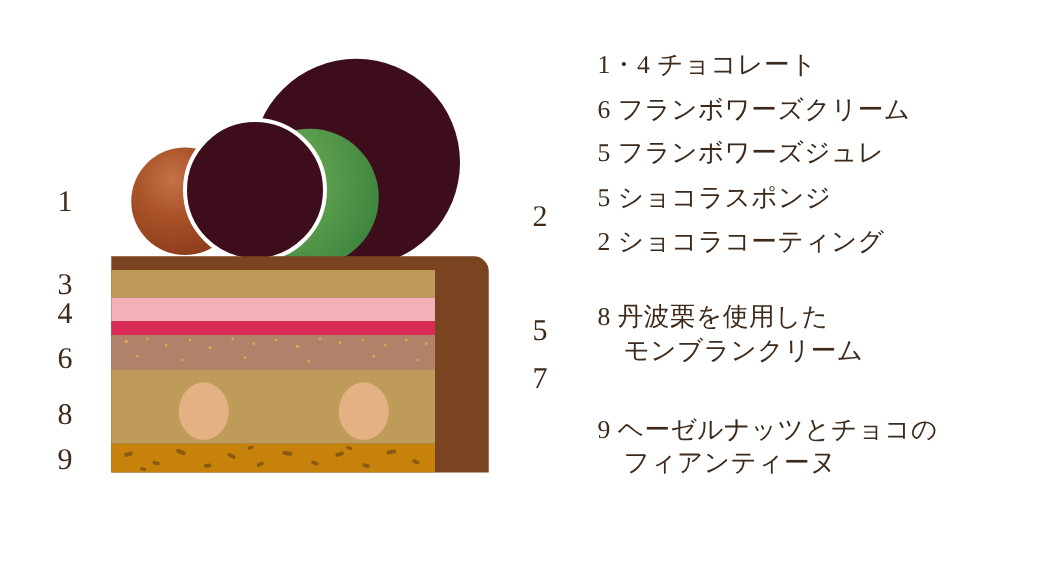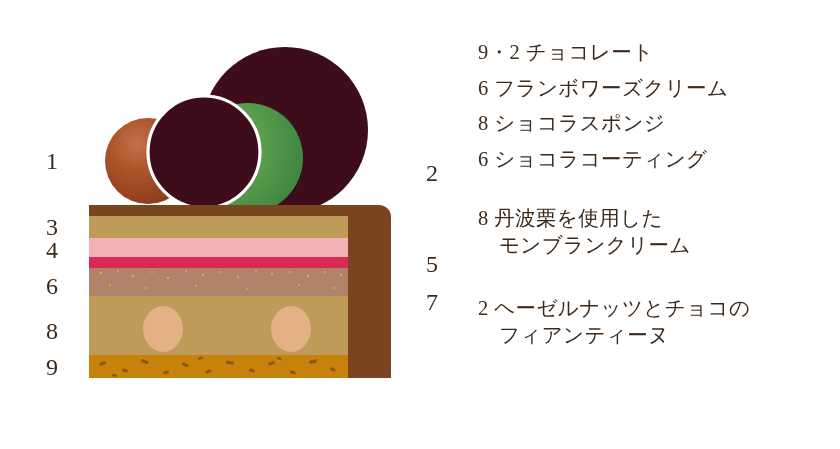--- a/index.html
+++ b/index.html
@@ -190,23 +190,24 @@
         <text x="52" y="375" text-anchor="middle">9</text>
 
         <text x="432" y="181" text-anchor="middle">2</text>
         <text x="432" y="272" text-anchor="middle">5</text>
         <text x="432" y="310" text-anchor="middle">7</text>
       </g>
     </svg>
   </div>
 
   <div class="legend">
-    <div class="legend-item">9・2 チョコレート</div>
+    <div class="legend-item">1・4 チョコレート</div>
     <div class="legend-item">6 フランボワーズクリーム</div>
-    <div class="legend-item">8 ショコラスポンジ</div>
-    <div class="legend-item">6 ショコラコーティング</div>
+    <div class="legend-item">5 フランボワーズジュレ</div>
+    <div class="legend-item">5 ショコラスポンジ</div>
+    <div class="legend-item">2 ショコラコーティング</div>
     <div class="legend-item wrapped">8 丹波栗を使用した
 　モンブランクリーム</div>
-    <div class="legend-item wrapped">2 ヘーゼルナッツとチョコの
+    <div class="legend-item wrapped">9 ヘーゼルナッツとチョコの
 　フィアンティーヌ</div>
   </div>
 
 </div>
 
 </body></html>

